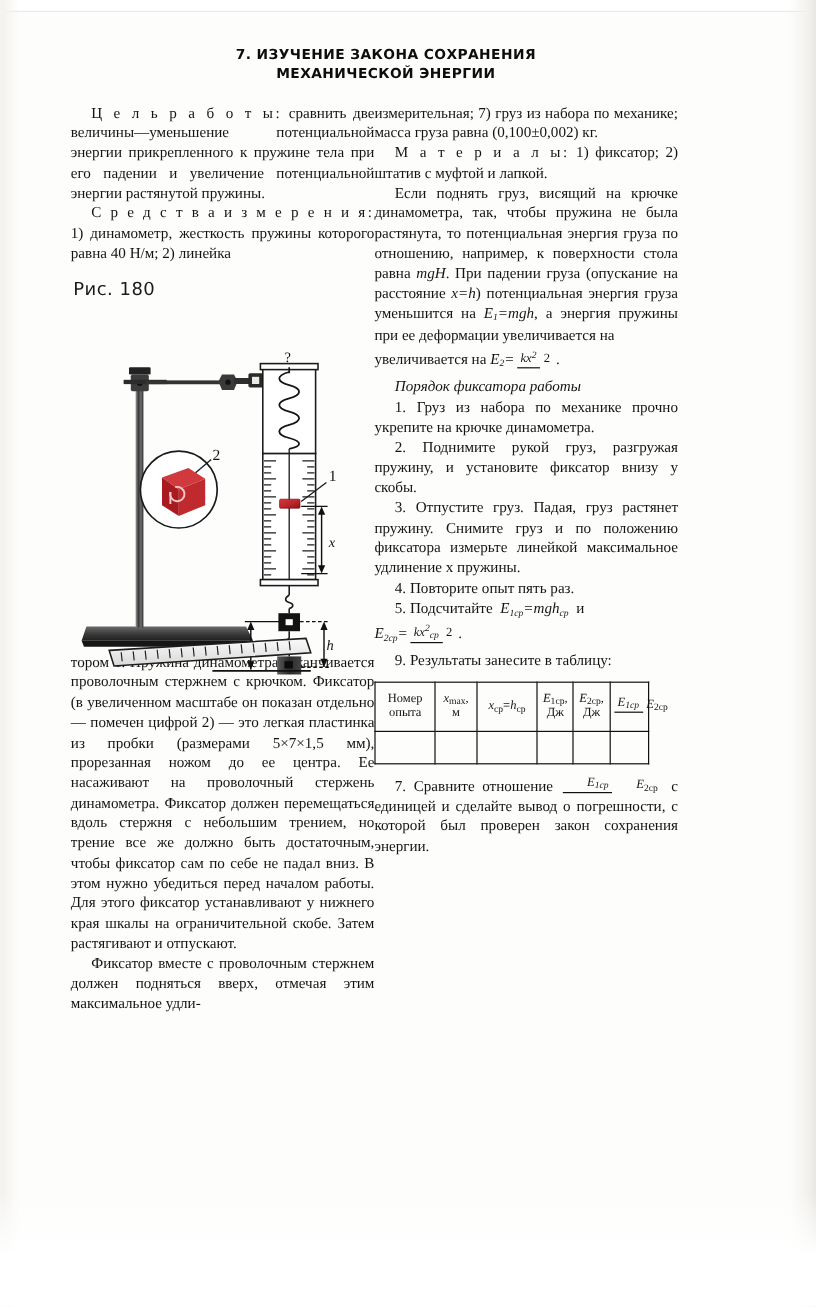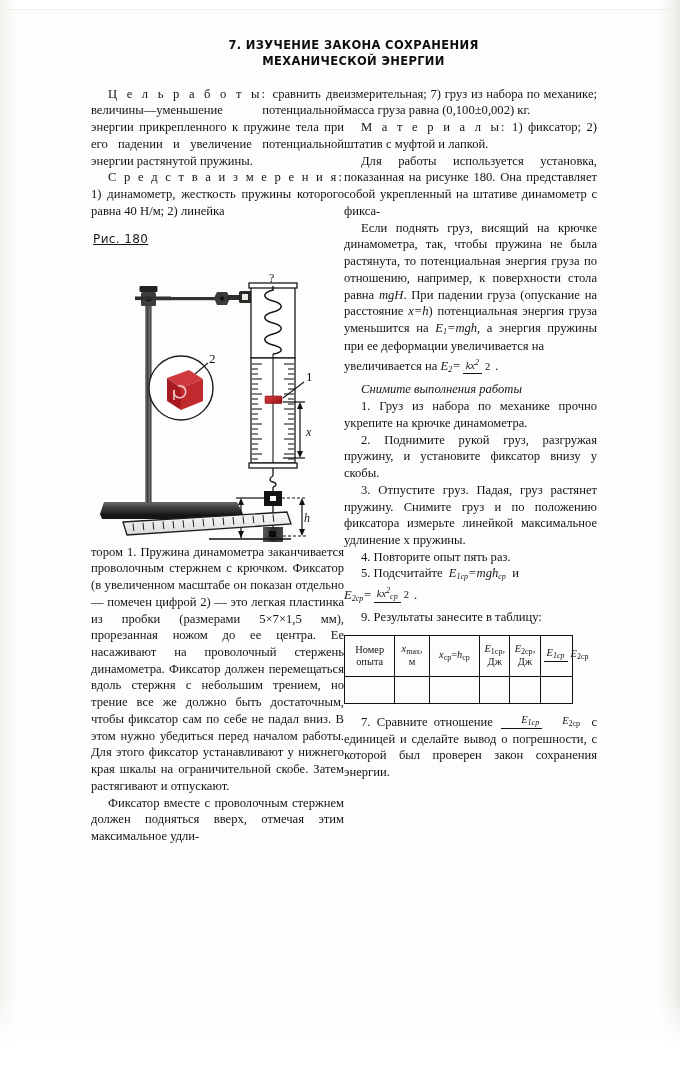--- a/index.html
+++ b/index.html
@@ -30,21 +30,21 @@
     position: absolute; left: 0; top: 0; width: 16px; height: 1089px;
     background: linear-gradient(to left, rgba(250,250,248,0), #f4f3f0 80%);
   }
   .scan-bottom {
     position: absolute; left: 0; bottom: 0; width: 680px; height: 95px;
     background: linear-gradient(to bottom, rgba(253,253,251,0), #ffffff 55%);
   }
 
   .content {
     position: absolute;
-    left: 91px;
+    left: 59px;
     top: 38px;
     width: 525px;
   }
 
   h1.title {
     font-family: "DejaVu Sans", "Liberation Sans", sans-serif;
     font-size: 11.5px;
     font-weight: 700;
     letter-spacing: 0.35px;
     line-height: 1.38;
@@ -77,25 +77,24 @@
 
   
   .fig-wrap {
     position: relative;
     width: 253px;
     height: 312px;
     margin-top: 12px;
   }
   .fig-caption {
     font-family: "DejaVu Sans", "Liberation Sans", sans-serif;
-    font-size: 12px;
+    font-size: 15px;
     letter-spacing: 0.4px;
     color: #1a1a1a;
-    margin: 0 0 4px 2px;
-    text-decoration: underline;
+    margin: 0 0 20px 2px;
   }
   .fig-svg { display: block; }
 
   
   .frac {
     display: inline-flex;
     flex-direction: row;
     align-items: center;
     vertical-align: middle;
     line-height: 1;
@@ -399,34 +398,33 @@
         <p class="body">тором 1. Пружина динамометра заканчивается проволочным стержнем с крючком. Фиксатор (в увеличенном масштабе он показан отдельно — помечен цифрой 2) — это легкая пластинка из пробки (размерами 5×7×1,5 мм), прорезанная ножом до ее центра. Ее насаживают на проволочный стержень динамометра. Фиксатор должен перемещаться вдоль стержня с небольшим трением, но трение все же должно быть достаточным, чтобы фиксатор сам по себе не падал вниз. В этом нужно убедиться перед началом работы. Для этого фиксатор устанавливают у нижнего края шкалы на ограничительной скобе. Затем растягивают и отпускают.</p>
         <p class="body ind">Фиксатор вместе с проволочным стержнем должен подняться вверх, отмечая этим максимальное удли-</p>
       </div>
 
       <div class="col">
 
         <p class="body">измерительная; 7) груз из набора по механике; масса груза равна (0,100±0,002) кг.</p>
 
         <p class="body ind"><span class="sp">М а т е р и а л ы:</span><span>     1) фиксатор; 2) штатив с муфтой и лапкой.</span></p>
 
-        <p class="body ind">Для работы используется установка, показанная на рисунке 180. Она представляет собой укрепленный на штативе динамометр с фикса-</p>
 
 
         <p class="body ind"><span>Если поднять груз, висящий на крючке динамометра, так, чтобы пружина не была растянута, то потенциальная энергия груза по отношению, например, к поверхности стола равна </span><span class="mvar">mgH</span><span>. При падении груза (опускание на расстояние </span><span class="mvar">x=h</span><span>) потенциальная энергия груза уменьшится на </span><span class="mvar"><i>E</i><sub class="s">1</sub>=<i>mgh</i></span><span>, а энергия пружины при ее деформации увеличивается на </span></p>
 
         <p class="formula-line">
           <span>увеличивается на</span>
           <span class="mvar"> <i>E</i><sub class="s">2</sub>=</span><span class="frac">
               <span class="num"><i>kx</i><sup class="s">2</sup></span>
               <span class="den">2</span>
             </span>.
         </p>
 
-        <p class="body ind ital" style="margin-top:5px">Снимите выполнения работы</p>
+        <p class="body ind ital" style="margin-top:5px">Порядок фиксатора работы</p>
 
         <p class="body ind">1. Груз из набора по механике прочно укрепите на крючке динамометра.</p>
         <p class="body ind">2. Поднимите рукой груз, разгружая пружину, и установите фиксатор внизу у скобы.</p>
         <p class="body ind">3. Отпустите груз. Падая, груз растянет пружину. Снимите груз и по положению фиксатора измерьте линейкой максимальное удлинение x пружины.</p>
         <p class="body ind">4. Повторите опыт пять раз.</p>
 
         <p class="body ind"><span>5. Подсчитайте</span><span class="mvar">&nbsp; <i>E</i><sub class="s">1ср</sub>=<i>mgh</i><sub class="s">ср</sub></span>&nbsp;&nbsp;<span>и</span></p>
 
         <p class="formula-line">
           <span class="mvar"><i>E</i><sub class="s">2ср</sub>=</span><span class="frac">

